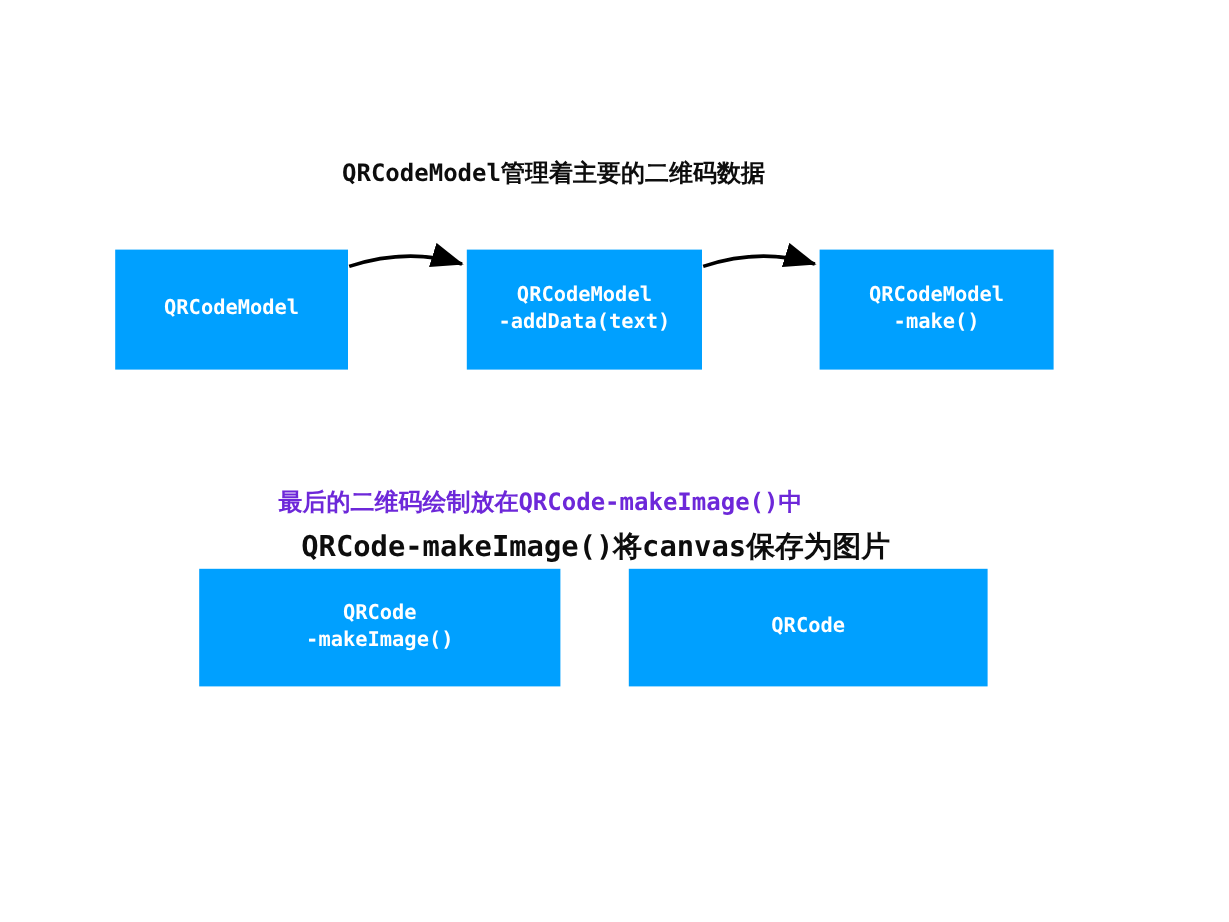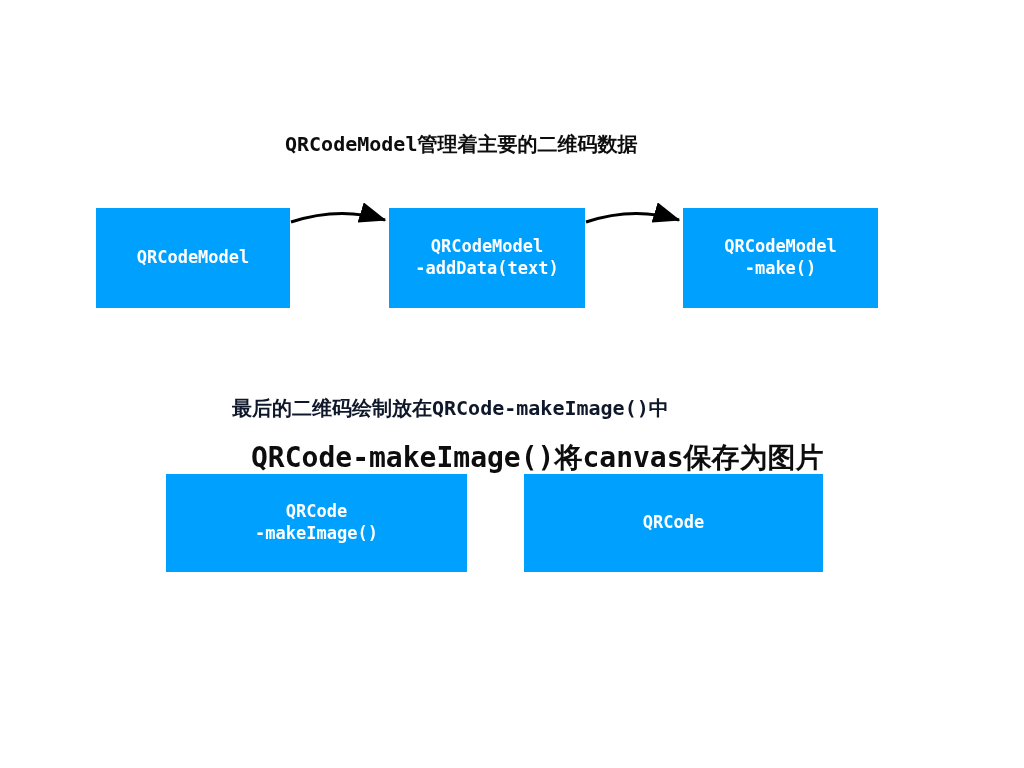--- a/index.html
+++ b/index.html
@@ -80,23 +80,23 @@
   <svg class="arrow-layer" viewBox="0 0 1024 768">
     <defs>
       <marker id="arrowhead" markerWidth="9" markerHeight="7" refX="8.5" refY="3.5" orient="auto" markerUnits="strokeWidth">
         <path d="M0,0 L9,3.5 L0,7 Z" fill="#000000"></path>
       </marker>
     </defs>
     <path d="M 291,222 Q 340,206 385,220" fill="none" stroke="#000000" stroke-width="3" marker-end="url(#arrowhead)"></path>
     <path d="M 586,222 Q 634,206 679,220" fill="none" stroke="#000000" stroke-width="3" marker-end="url(#arrowhead)"></path>
   </svg>
 
-  <div class="caption" style="left: 232px; top: 395px; font-size: 20px; color: #0f172a;">最后的二维码绘制放在QRCode-makeImage()中</div>
+  <div class="caption" style="left: 232px; top: 405px; font-size: 20px; color: #6d28d9;">最后的二维码绘制放在QRCode-makeImage()中</div>
 
-  <div class="caption" style="left: 251px; top: 439px; font-size: 28px; color: rgb(13, 13, 13);">QRCode-makeImage()将canvas保存为图片</div>
+  <div class="caption" style="left: 251px; top: 439px; font-size: 24px; color: rgb(13, 13, 13);">QRCode-makeImage()将canvas保存为图片</div>
 
   <div class="node-box" style="left: 166px; top: 474px; width: 301px; height: 98px; font-size: 17px; background: rgb(0, 160, 255); color: rgb(255, 255, 255);">
     <span class="node-line">QRCode</span>
     <span class="node-line">-makeImage()</span>
   </div>
 
   <div class="node-box" style="left: 524px; top: 474px; width: 299px; height: 98px; font-size: 17px; background: rgb(0, 160, 255); color: rgb(255, 255, 255);">
     <span class="node-line">QRCode</span>
   </div>
 

